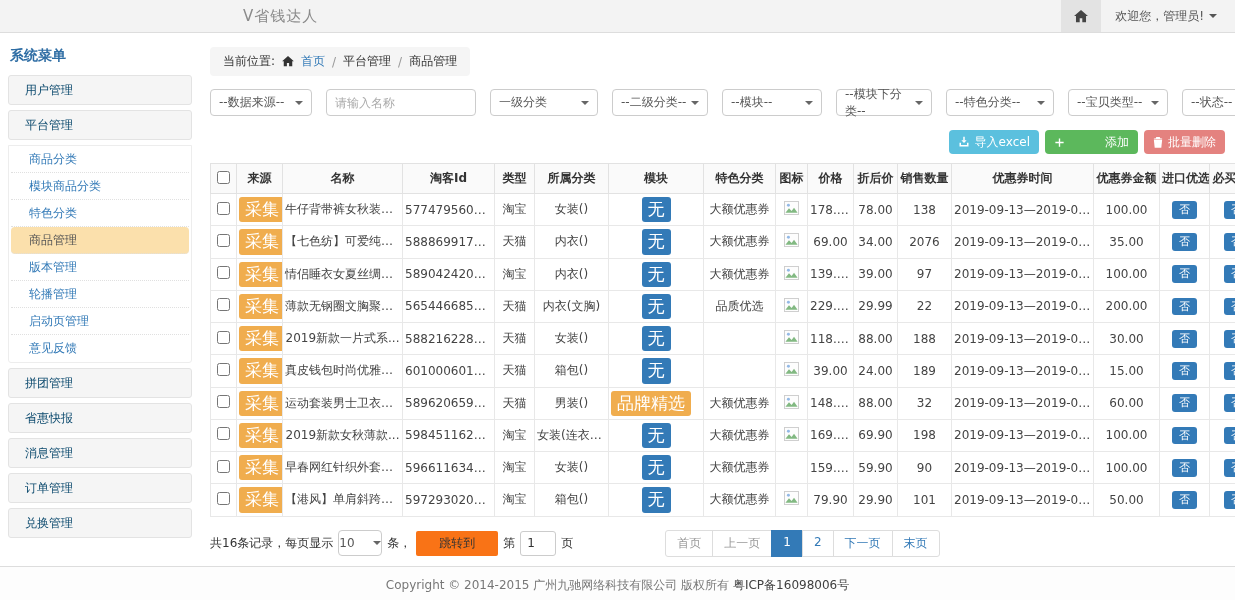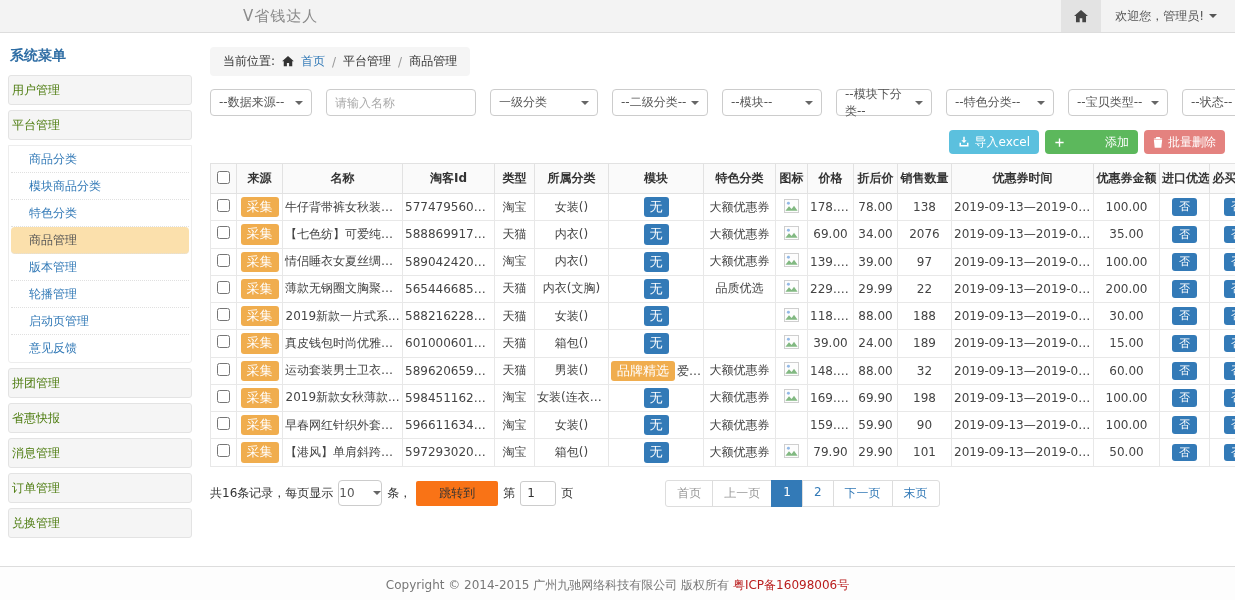--- a/index.html
+++ b/index.html
@@ -10,21 +10,21 @@
   .topbar{height:33px;background:#f3f3f3;border-bottom:1px solid #ddd;display:flex;align-items:center;}
   .app-title{margin-left:243px;font-size:15px;color:#8a8a8a;letter-spacing:1px;}
   .topbar-right{margin-left:auto;display:flex;align-items:center;height:100%;}
   .home-btn{width:40px;height:100%;background:#e3e3e3;display:flex;align-items:center;justify-content:center;cursor:pointer;}
   .welcome{padding:0 18px 0 14px;color:#555;display:flex;align-items:center;gap:5px;cursor:pointer;}
   .caret{display:inline-block;width:0;height:0;border-top:4px solid #555;border-left:4px solid transparent;border-right:4px solid transparent;}
   
   .body-row{display:flex;height:533px;overflow:hidden;}
   .sidebar{width:184px;margin:10px 0 0 8px;flex-shrink:0;overflow:hidden;}
   .menu-title{color:#2e6da4;font-weight:bold;font-size:14px;padding:4px 2px 10px 2px;}
-  .acc-heading{background:#f5f5f5;border:1px solid #e3e3e3;border-radius:3px;padding:7px 3px;margin-bottom:5px;color:#4d7c0f;cursor:pointer;height:30px;line-height:15px;}
+  .acc-heading{background:#f5f5f5;border:1px solid #e3e3e3;border-radius:3px;padding:7px 16px;margin-bottom:5px;color:#0c4a6e;cursor:pointer;height:30px;line-height:15px;}
   .acc-panel{background:#fff;border:1px solid #ededed;border-radius:0 0 3px 3px;margin-bottom:5px;padding:0 2px;}
   .sub-item{padding:6px 10px 6px 18px;color:#337ab7;border-bottom:1px dotted #e0e0e0;cursor:pointer;height:27px;line-height:15px;}
   .sub-item:last-child{border-bottom:none;}
   .sub-item.active{background:#fbe0ac;border-radius:4px;color:#555;}
   .main{flex:1;padding:14px 10px 0 18px;min-width:0;}
   
   .breadcrumb{display:inline-flex;align-items:center;gap:7px;background:#f5f5f5;border-radius:4px;padding:6px 13px;color:#333;}
   .breadcrumb .link{color:#337ab7;cursor:pointer;}
   .breadcrumb .sep{color:#999;}
   
@@ -38,42 +38,42 @@
   .btn-info{background:#5bc0de;}
   .btn-success{background:#5cb85c;gap:40px;}
   .btn-danger-light{background:#e4827f;}
   .btn.small{height:24px;padding:0 9px;}
   
   .panel{margin-top:14px;}
   .toolbar{display:flex;justify-content:flex-end;gap:6px;margin-bottom:9px;}
   table{width:100%;border-collapse:collapse;table-layout:fixed;}
   th{background:#fafafa;border:1px solid #e2e2e2;padding:6px 2px;font-weight:bold;font-size:12px;text-align:center;white-space:nowrap;overflow:hidden;}
   td{border:1px solid #e8e8e8;padding:3px 2px;font-size:12px;text-align:center;white-space:nowrap;overflow:hidden;text-overflow:ellipsis;height:26px;color:#444;}
-  .badge{display:inline-block;padding:2px 6px;border-radius:3px;color:#fff;font-size:13px;line-height:1.25;}
+  .badge{display:inline-block;padding:2px 6px;border-radius:3px;color:#fff;font-size:17px;line-height:1.25;}
   .b-orange{background:#f0ad4e;}
   .b-blue{background:#337ab7;}
   .mini-btn{display:inline-block;padding:2px 7px;border-radius:3px;color:#fff;font-size:11px;line-height:1.25;cursor:pointer;}
   .mb-blue{background:#337ab7;}
   .mod-text{color:#444;margin-left:2px;}
   input[type=checkbox]{width:13px;height:13px;cursor:pointer;}
   
   .pagination-row{display:flex;align-items:center;margin-top:13px;color:#333;}
   .pager-left{display:flex;align-items:center;gap:5px;}
   .pp-select{height:26px;width:44px;padding:0 0;}
   .jump-label{background:#f97316;border-radius:2px;padding:4px 23px;color:#333;cursor:pointer;}
   .jump-input{width:36px;height:25px;border:1px solid #ccc;border-radius:3px;padding:0 6px;font-family:inherit;font-size:12px;color:#333;}
   .page-btns{display:flex;margin-left:92px;}
   .page-btn{padding:4px 11px;border:1px solid #ddd;margin-left:-1px;color:#337ab7;background:#fff;cursor:pointer;}
   .page-btn:first-child{border-radius:3px 0 0 3px;margin-left:0;}
   .page-btn:last-child{border-radius:0 3px 3px 0;}
   .page-btn.active{background:#337ab7;border-color:#337ab7;color:#fff;}
   .page-btn.disabled{color:#999;cursor:default;}
   
   .footer{position:absolute;left:0;bottom:0;width:1235px;height:34px;border-top:1px solid #ddd;background:#fdfdfd;text-align:center;padding-top:10px;color:#777;}
-  .footer a{color:#b91c1c;text-decoration:none;cursor:pointer;}
+  .footer a{color:#404040;text-decoration:none;cursor:pointer;}
 </style>
 </head>
 <body>
 
 <div class="app">
 
   <div class="topbar">
     <div class="app-title">V省钱达人</div>
     <div class="topbar-right">
       <div class="home-btn">

